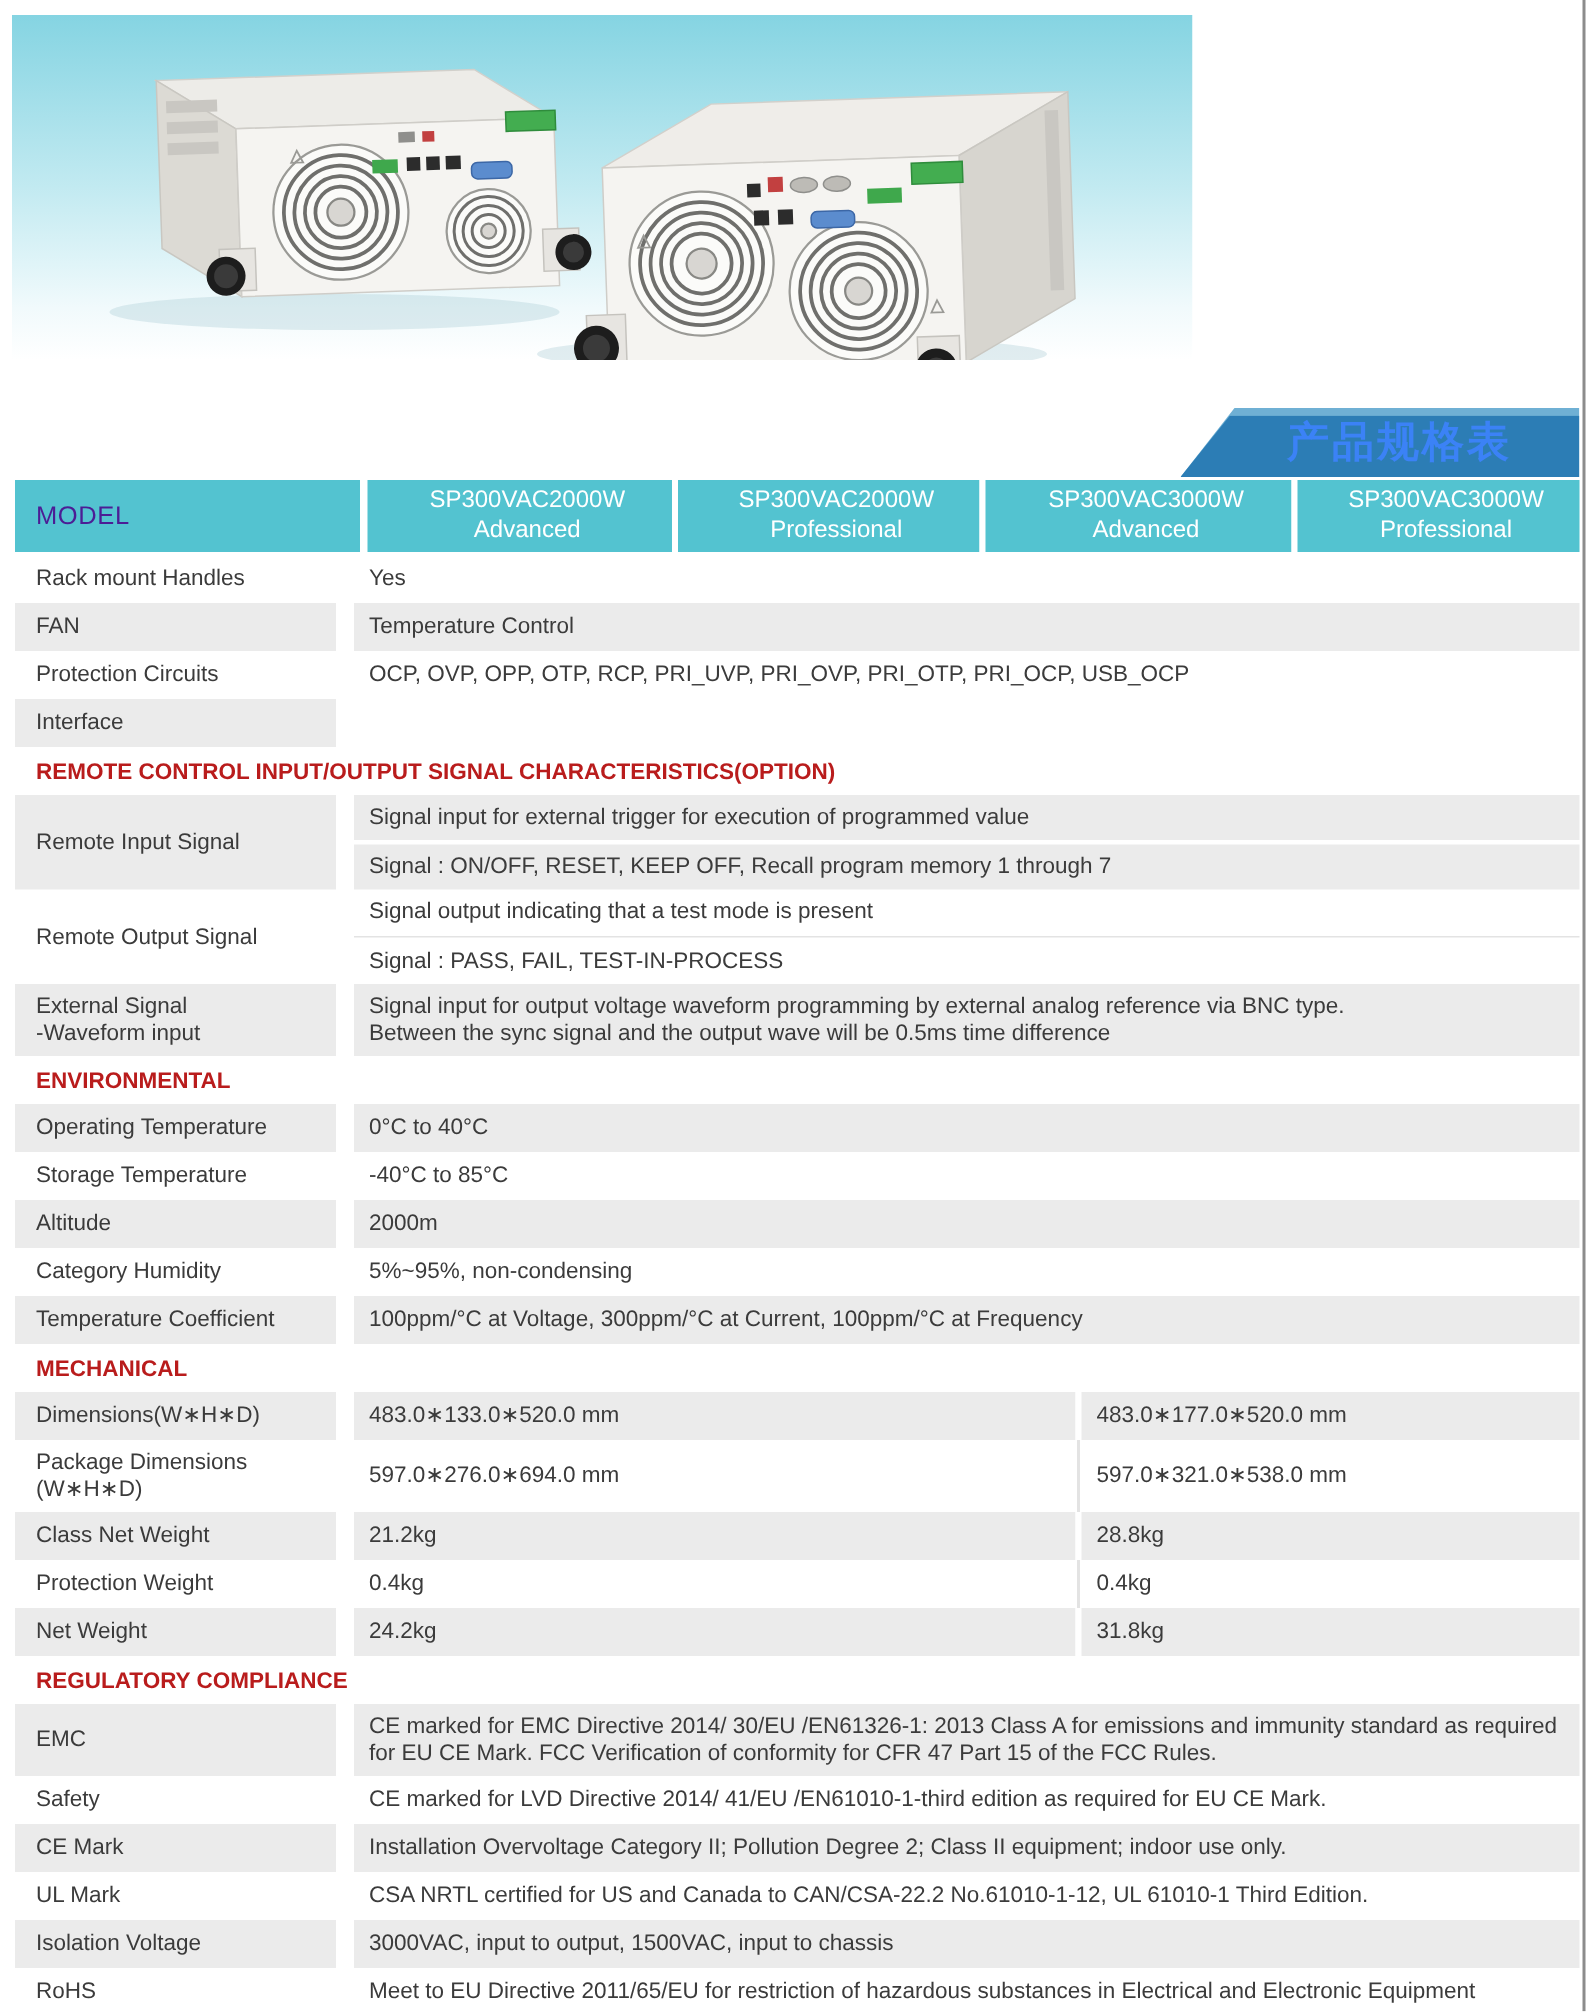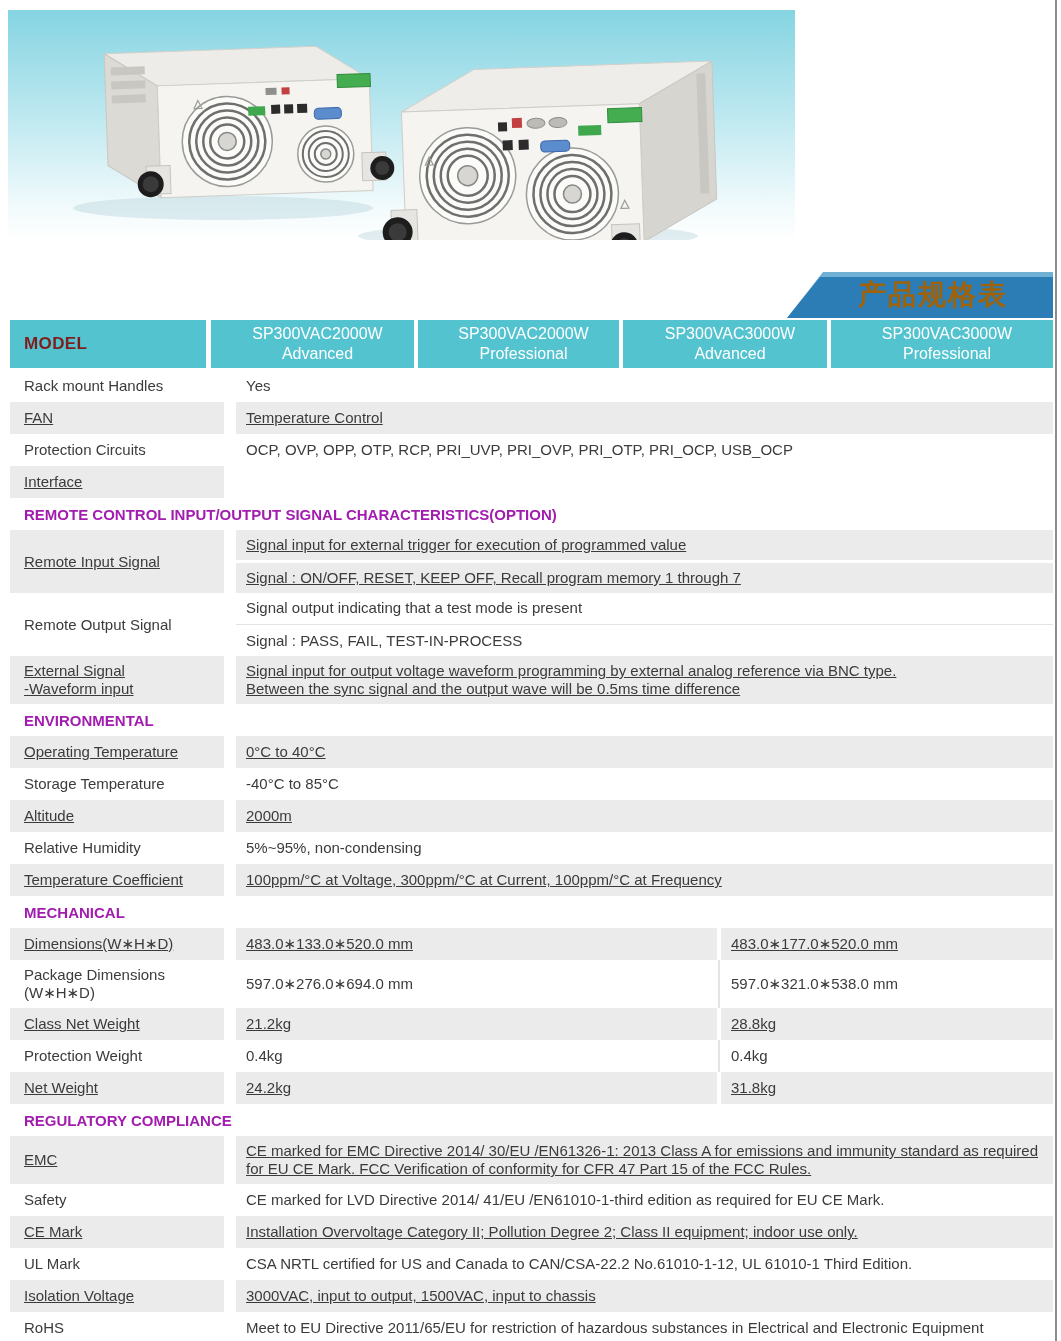--- a/index.html
+++ b/index.html
@@ -16,50 +16,50 @@
   
   .photo{position:absolute;left:8px;top:10px;width:787px;height:230px;}
 
   
   .banner{position:absolute;left:787px;top:272px;width:266px;height:46px;}
   .banner .bevel{position:absolute;inset:0;background:#6fb0d4;
     clip-path:polygon(36px 0,100% 0,100% 100%,0 100%);}
   .banner .face{position:absolute;left:0;top:5px;right:0;bottom:0;background:#2c7db5;
     clip-path:polygon(33px 0,100% 0,100% 100%,0 100%);}
   .banner .txt{position:absolute;inset:0;display:flex;align-items:center;justify-content:center;
-    padding-left:26px;color:#a16207;font-size:28px;font-weight:bold;letter-spacing:2px;}
+    padding-left:26px;color:#3b82f6;font-size:28px;font-weight:bold;letter-spacing:2px;}
 
   
   .spec{position:absolute;left:10px;top:320px;width:1043px;border-bottom:1px solid #d8d8d8;}
   .hdr{display:flex;height:48px;margin-bottom:2px;}
-  .hdr .model{width:196px;background:#53c3d0;color:#7f1d1d;display:flex;align-items:center;
-    padding-left:14px;box-sizing:border-box;font-weight:bold;font-size:17px;letter-spacing:.4px;}
+  .hdr .model{width:230px;background:#53c3d0;color:#4c1d95;display:flex;align-items:center;
+    padding-left:14px;box-sizing:border-box;font-weight:normal;font-size:17px;letter-spacing:.4px;}
   .hdr .sep{width:4px;background:#fff;}
   .hdr .sep.first{width:5px;}
   .hdr .col{background:#53c3d0;color:#fff;display:flex;flex-direction:column;justify-content:center;
     padding-left:10px;box-sizing:border-box;font-size:16px;line-height:20px;align-items:center;}
   .hdr .c1{width:203px;}.hdr .c2{width:201px;}.hdr .c3{width:204px;}.hdr .c4{flex:1;}
 
   .t-row{display:flex;min-height:32px;}
   .lbl{width:214px;box-sizing:border-box;display:flex;flex-direction:column;justify-content:center;
     padding:6px 8px 6px 14px;font-size:15px;line-height:18px;}
   .gut{width:12px;background:#fff;}
   .val{flex:1;box-sizing:border-box;display:flex;flex-direction:column;justify-content:center;
     padding:6px 14px 6px 10px;font-size:15px;line-height:18px;}
-  .gray .lbl,.gray .val,.gray .stack .val{background:#ebebeb;text-decoration:underline;}
+  .gray .lbl,.gray .val,.gray .stack .val{background:#ebebeb;}
   .stack{flex:1;display:flex;flex-direction:column;}
   .stack .val{flex:1;}
   .hdiv{height:3px;background:#fff;}
   .white .hdiv{height:1px;background:#e3e3e3;margin:1px 0;}
   .split .v1{flex:none;width:481px;}
   .split .v2{flex:1;}
   .vdiv{width:4px;background:#fff;}
   .white .vdiv{width:2px;background:#e3e3e3;margin:0 1px;}
   .section{min-height:32px;display:flex;align-items:center;background:#fff;
-    padding-left:14px;font-size:15px;font-weight:bold;color:#a21caf;}
+    padding-left:14px;font-size:15px;font-weight:bold;color:#b91c1c;}
 </style>
 </head>
 <body>
 
 <div class="page">
   <div class="right-edge"></div>
 
   <div class="photo">
     <svg width="787" height="230" viewBox="0 0 787 230">
       <defs>
@@ -267,21 +267,21 @@
       <div class="val">-40°C to 85°C</div>
     </div>
 
     <div class="t-row gray">
       <div class="lbl">Altitude</div>
       <div class="gut"></div>
       <div class="val">2000m</div>
     </div>
 
     <div class="t-row white">
-      <div class="lbl">Relative Humidity</div>
+      <div class="lbl">Category Humidity</div>
       <div class="gut"></div>
       <div class="val">5%~95%, non-condensing</div>
     </div>
 
     <div class="t-row gray">
       <div class="lbl">Temperature Coefficient</div>
       <div class="gut"></div>
       <div class="val">100ppm/°C at Voltage, 300ppm/°C at Current, 100ppm/°C at Frequency</div>
     </div>
 

